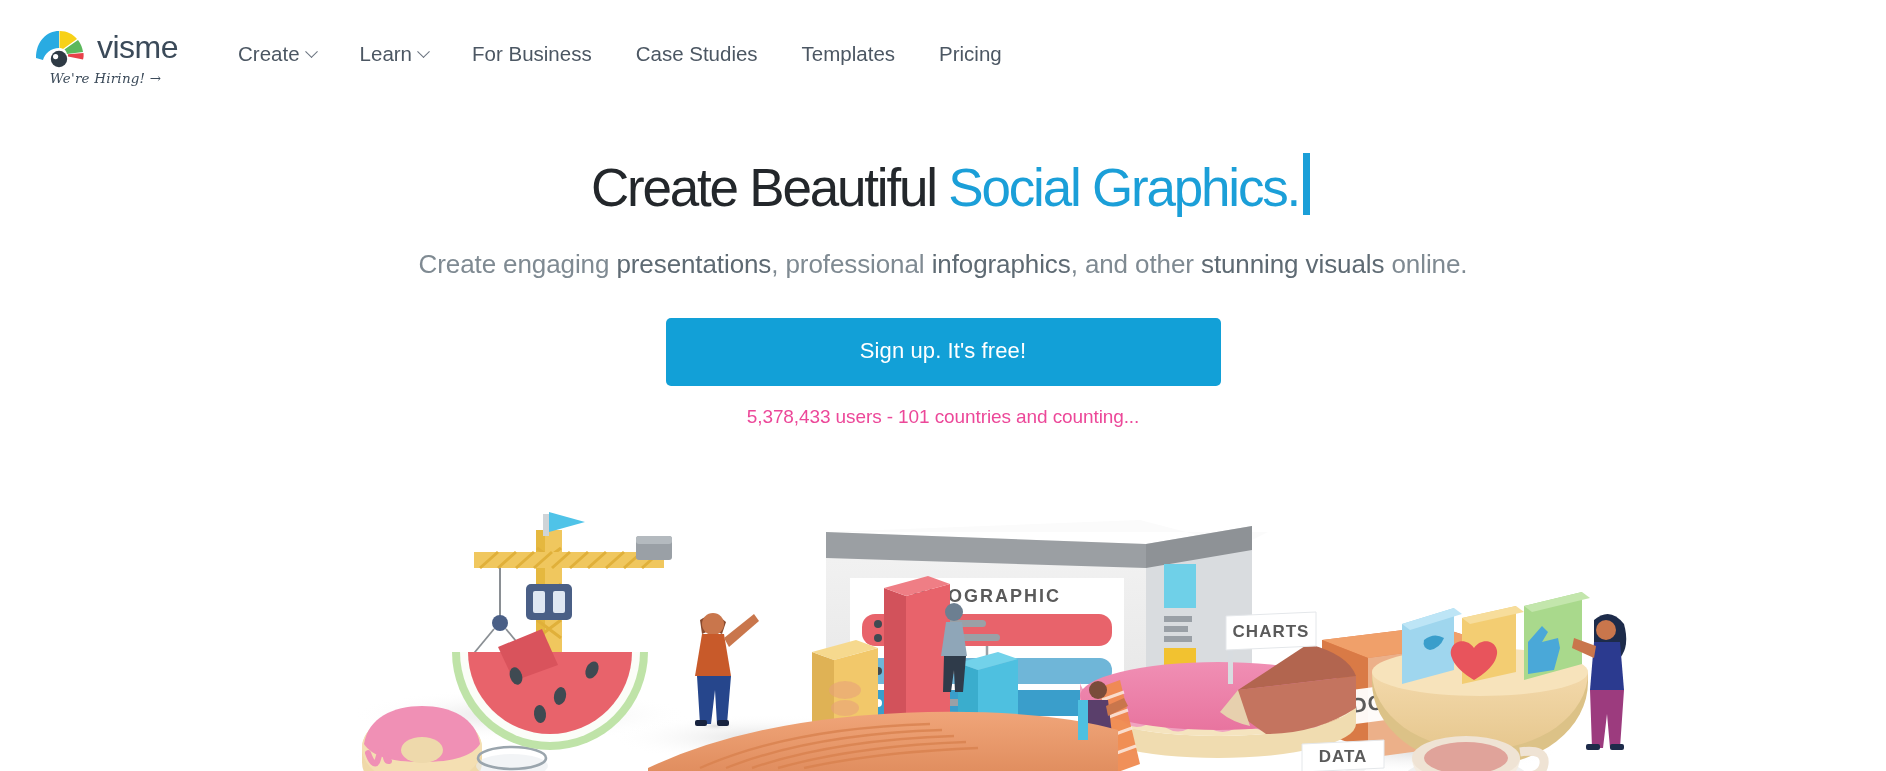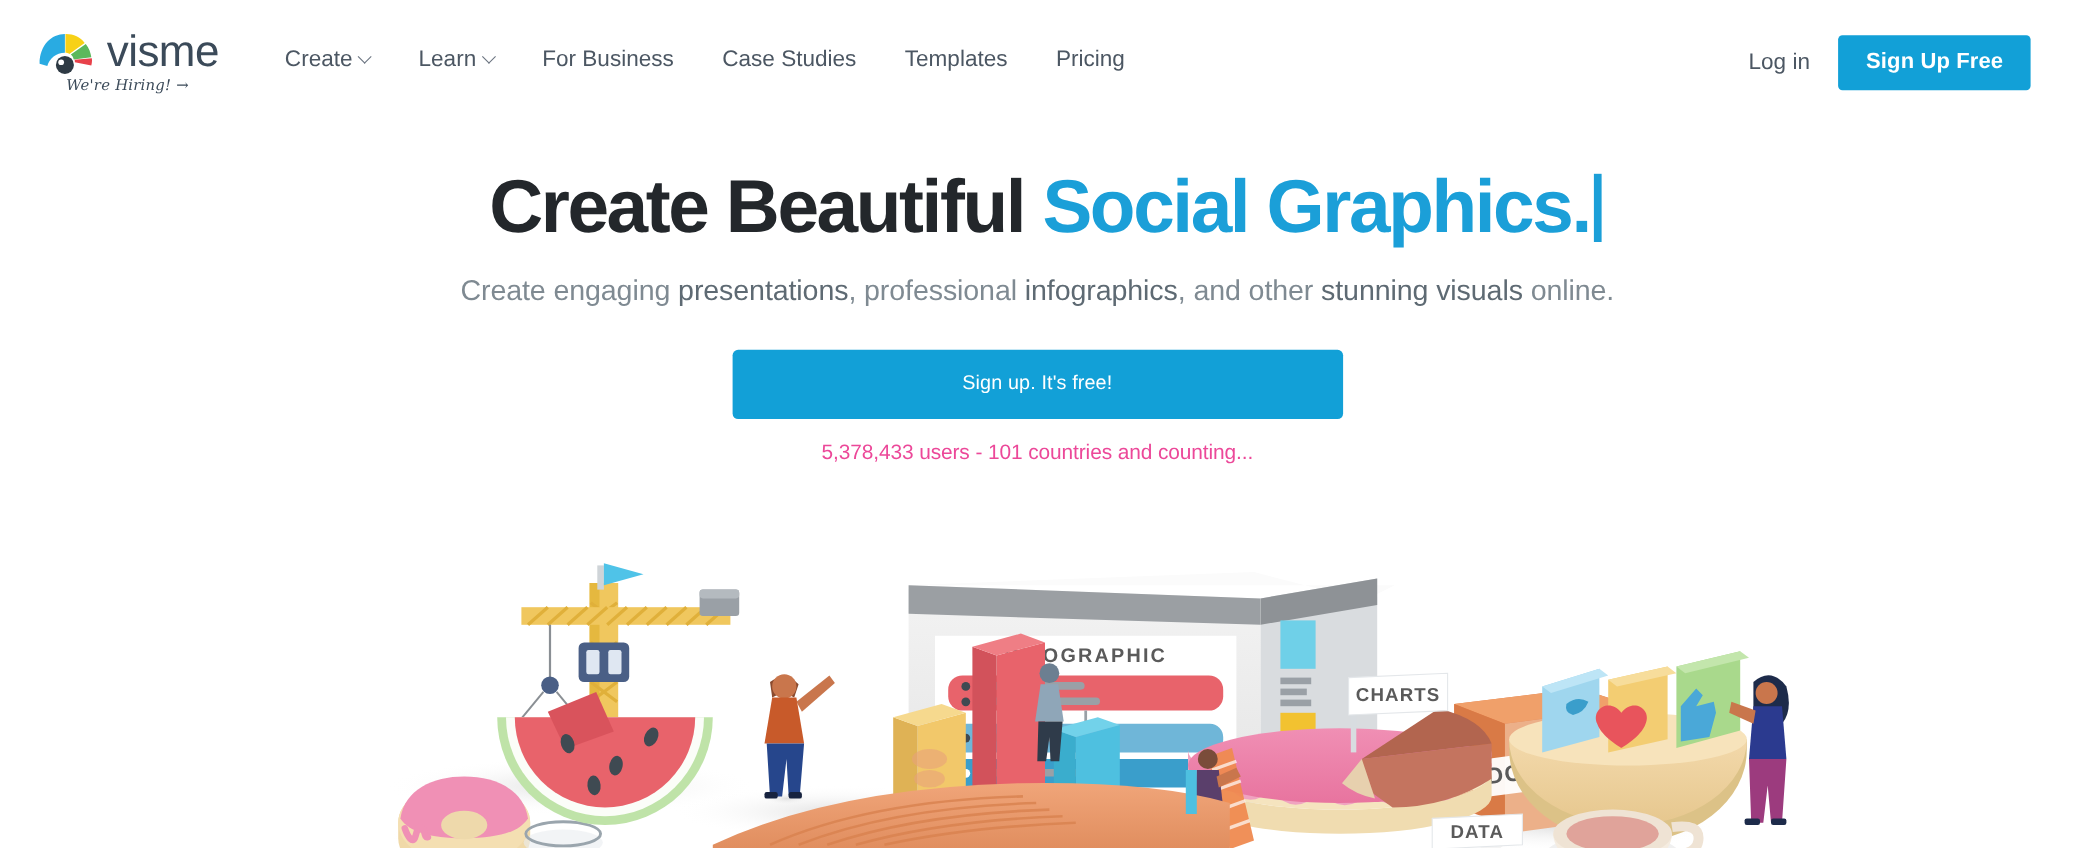--- a/index.html
+++ b/index.html
@@ -42,21 +42,21 @@
     display: flex;
     align-items: center;
     gap: 6px;
   }
   .brand-mark {
     width: 58px;
     height: 42px;
     display: block;
   }
   .brand-word {
-    font-size: 40px;
+    font-size: 32px;
     line-height: 40px;
     letter-spacing: -0.5px;
     color: #3b4a59;
     font-weight: 400;
     font-family: "Liberation Sans", sans-serif;
   }
   .brand-tagline {
     font-family: "DejaVu Serif", serif;
     font-style: italic;
     font-size: 13.5px;
@@ -119,23 +119,23 @@
     letter-spacing: 0.1px;
   }
 
   
   .hero {
     position: relative;
     text-align: center;
     padding-top: 27px;
   }
   .headline {
-    font-size: 68px;
+    font-size: 53px;
     line-height: 86px;
-    font-weight: 700;
+    font-weight: 400;
     color: #23272b;
     letter-spacing: -2.2px;
     white-space: nowrap;
     font-family: "Liberation Sans", sans-serif;
     margin-left: 15px;
   }
   .headline .accent { color: #1b9fd8; }
   .caret {
     display: inline-block;
     width: 7px;
@@ -155,21 +155,21 @@
     white-space: nowrap;
   }
   .subhead b { color: #5e6a73; font-weight: 400; }
 
   .cta-wrap { margin-top: 37px; }
   .cta-btn {
     background: #12a0d7;
     color: #ffffff;
     border: none;
     border-radius: 5px;
-    font-size: 18px;
+    font-size: 22px;
     font-weight: 400;
     padding: 20px 0 22px;
     width: 555px;
     cursor: pointer;
     font-family: "Liberation Sans", sans-serif;
     letter-spacing: 0.1px;
   }
 
   .users-note {
     margin-top: 20px;
@@ -236,24 +236,20 @@
         <span>Case Studies</span>
       </div>
       <div class="nav-item">
         <span>Templates</span>
       </div>
       <div class="nav-item">
         <span>Pricing</span>
       </div>
     </nav>
 
-    <div class="header-right">
-      <a class="login-link" href="#">Log in</a>
-      <button class="signup-btn">Sign Up Free</button>
-    </div>
   </header>
 
   <section class="hero">
     <h1 class="headline">
       <span>Create Beautiful </span><span class="accent">Social Graphics.</span><span class="caret"></span>
     </h1>
 
     <p class="subhead">
       <span>Create engaging </span><b>presentations</b><span>, professional </span><b>infographics</b><span>, and other </span><b>stunning visuals</b><span> online.</span>
     </p>

